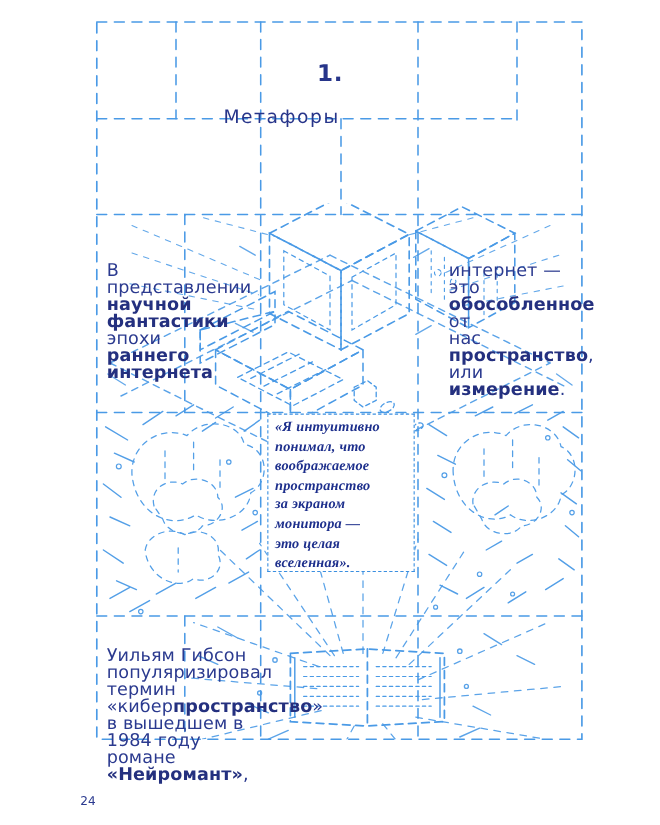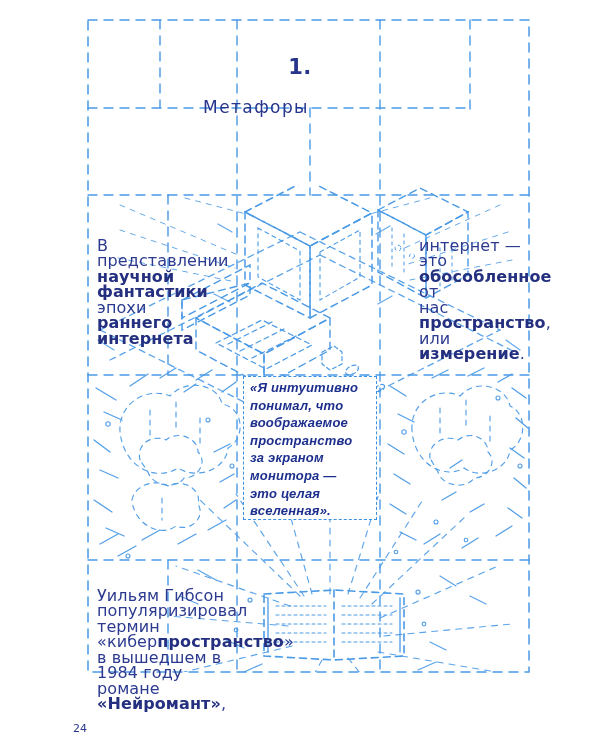--- a/index.html
+++ b/index.html
@@ -19,21 +19,21 @@
     position:absolute;
     color:#2b3a8f;
     font-size:16px;
     line-height:15.5px;
     letter-spacing:.1px;
     white-space:pre-line;
   }
   .txt b{font-weight:bold;color:#24307f;}
 
   #block-sf{left:97px;top:222px;width:125px;}
-  #block-net{left:419px;top:222px;width:125px;}
+  #block-net{left:408px;top:222px;width:125px;}
   #block-gibson{left:97px;top:572px;width:150px;}
   #block-descr{left:387px;top:600px;width:155px;}
 
   
   #chapter-num{
     position:absolute;left:0;top:55px;width:600px;text-align:center;
     color:#27358a;font-size:21px;font-weight:bold;letter-spacing:.5px;
   }
   #chapter-title{
     position:absolute;left:0;top:97px;width:512px;text-align:center;
@@ -43,21 +43,21 @@
   
   #quote-box{
     position:absolute;left:243px;top:376px;width:134px;height:144px;
     background:#ffffff;
     border:1.4px dashed #3b8fe0;
     box-sizing:border-box;
   }
   #quote-text{
     position:absolute;left:250px;top:379px;width:128px;
     color:#1d2f8c;
-    font-family:Liberation Sans, sans-serif;
+    font-family:Liberation Serif, serif;
     font-style:italic;font-weight:bold;
     font-size:13px;line-height:17.6px;
     letter-spacing:.2px;
     white-space:pre-line;
   }
 
   
   #page-number{
     position:absolute;left:73px;top:722px;
     color:#2b3a8f;font-size:11px;

